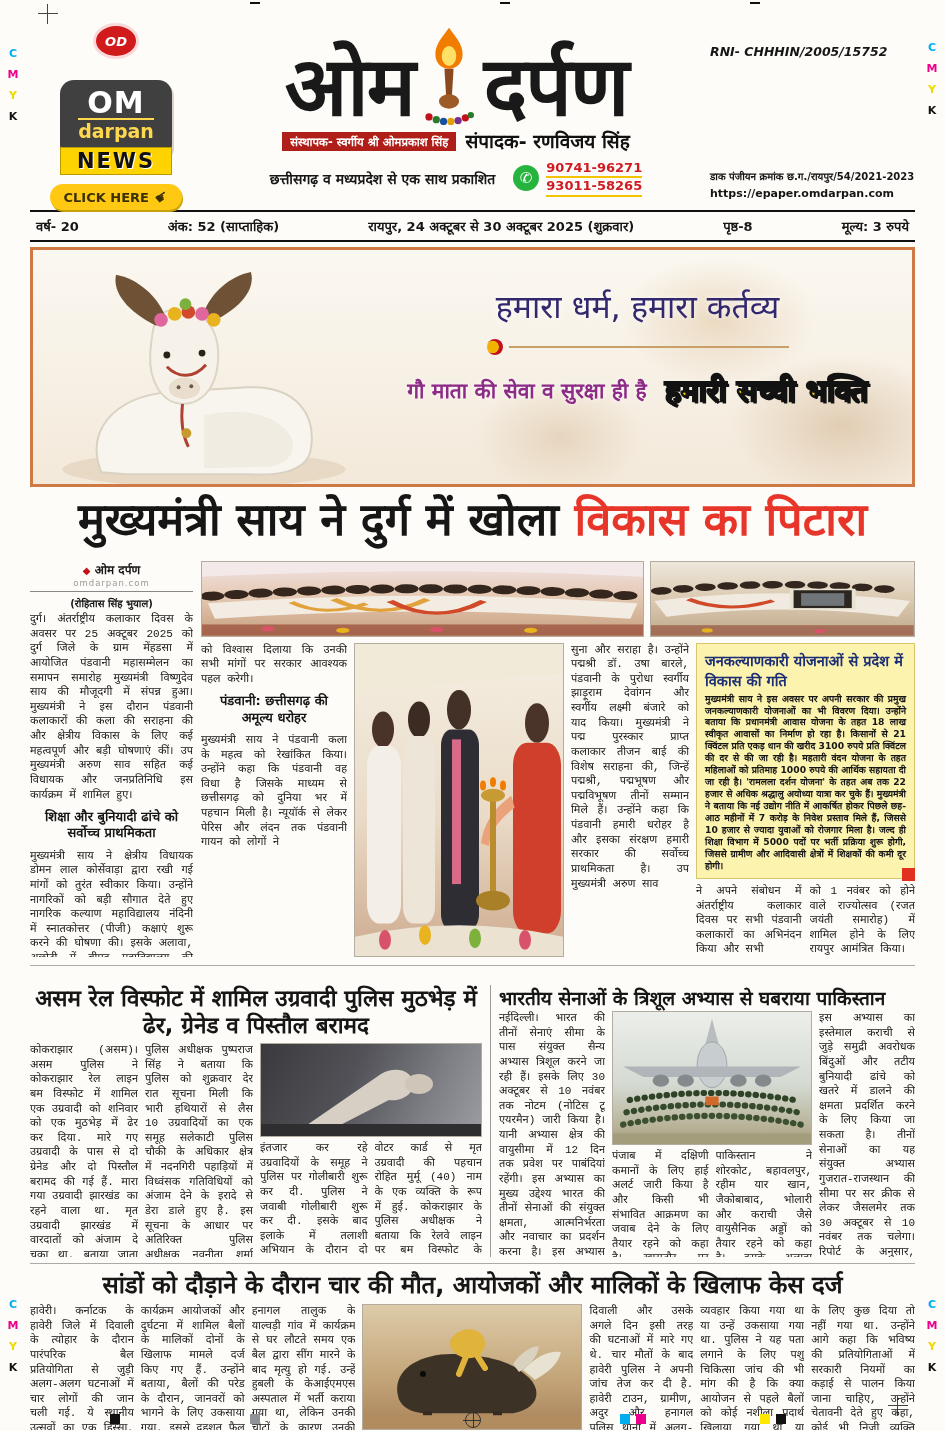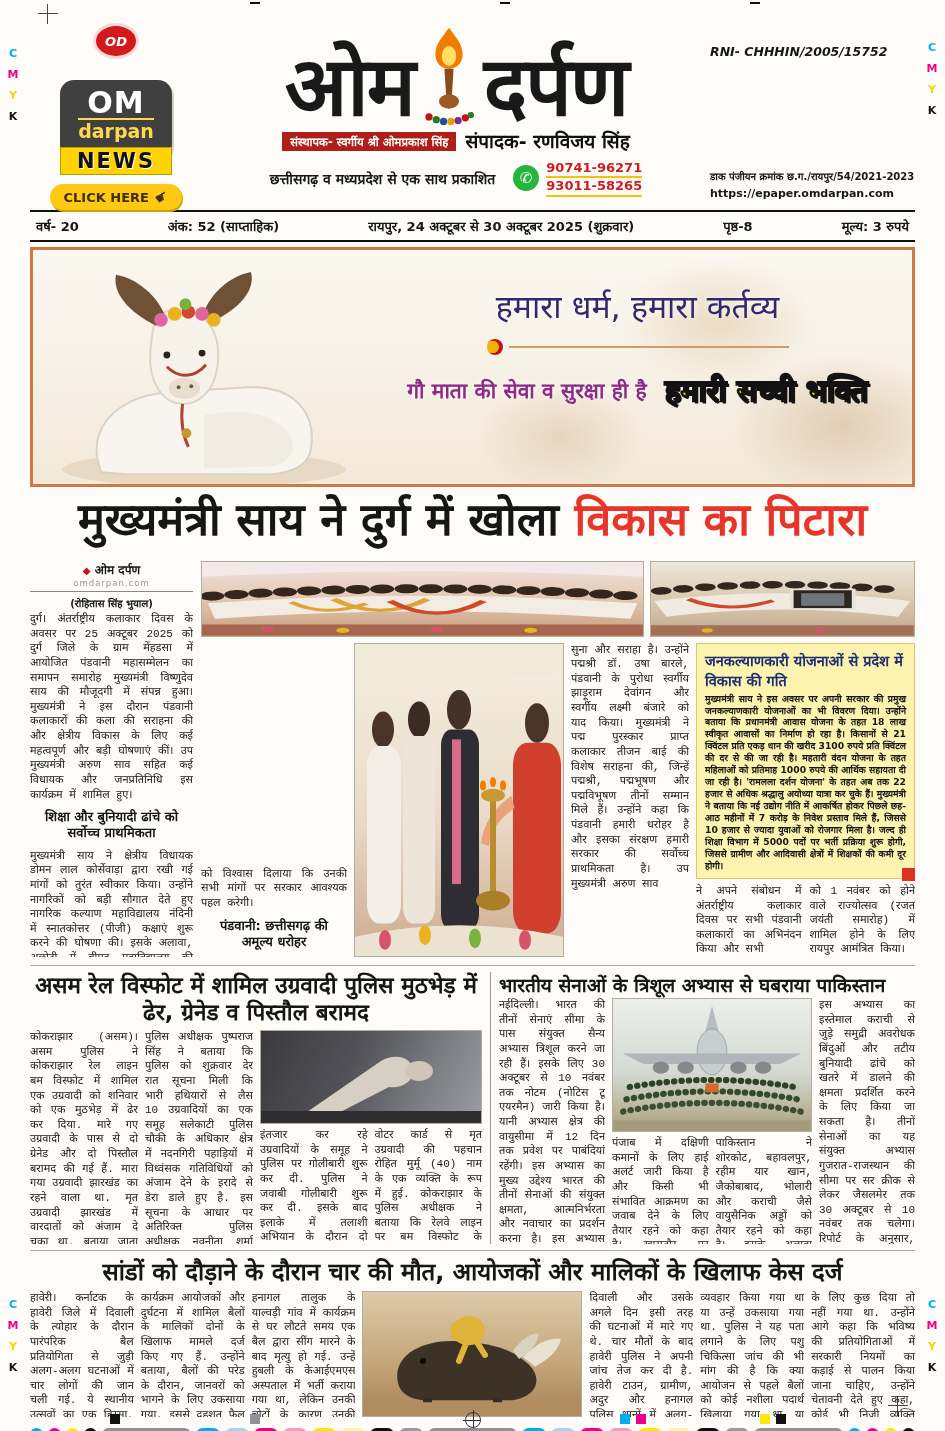--- a/index.html
+++ b/index.html
@@ -87,21 +87,21 @@
   .phMid{width:208px;flex:none;background:linear-gradient(180deg,#f5efe2 0%,#eadbc8 55%,#cdab8f 100%);}
   .col3{width:118px;flex:none;}
   .boxCol{flex:1;display:flex;flex-direction:column;}
   .ybox{background:#fcf3ae;border:1px solid #d8c66a;padding:6px 8px;}
   .ybox .yt{font-weight:900;font-size:14.5px;color:#1b2e73;margin-bottom:3px;}
   .ybox .yb{font-size:9.2px;font-weight:600;line-height:1.3;text-align:justify;}
   .tails{display:flex;gap:8px;margin-top:5px;position:relative;}
   .tails .colText{flex:1;}
   .endMark{position:absolute;right:0;top:-16px;width:13px;height:13px;background:#e03020;}
   
-  .midRow{display:flex;margin-top:8px;height:272px;border-top:1px solid #aaa;padding-top:6px;}
+  .midRow{display:flex;margin-top:8px;height:272px;border-top:1px solid #aaa;padding-top:19px;}
   .assam{width:452px;flex:none;padding-right:8px;border-right:1px solid #999;display:flex;flex-direction:column;}
   .assamHead{font-weight:900;font-size:22.5px;text-align:center;line-height:1.2;margin-bottom:4px;}
   .assamBody{flex:1;display:flex;gap:7px;overflow:hidden;}
   .aCol{width:108px;flex:none;}
   .aRight{flex:1;display:flex;flex-direction:column;gap:4px;}
   .phBody{height:92px;flex:none;background:linear-gradient(115deg,#3a3a3e 0%,#515157 40%,#7e8086 75%,#9b9da2 100%);}
   .aSub{flex:1;display:flex;gap:7px;overflow:hidden;}
   .aSub .colText{flex:1;}
   .trishul{flex:1;padding-left:8px;display:flex;flex-direction:column;}
   .triHead{font-weight:900;font-size:19px;text-align:left;margin-bottom:0;white-space:nowrap;}
@@ -318,20 +318,21 @@
               <circle cx="60" cy="184" r="6" fill="#e9b21f"></circle>
                 <circle cx="180" cy="186" r="6" fill="#d8536a"></circle>
             </svg>
           </div>
         </div>
 
         <div class="lowerRow">
           <div class="col2" style="display:flex;flex-direction:column;">
             <div class="colText" style="flex:none;">को विश्वास दिलाया कि उनकी सभी मांगों पर सरकार आवश्यक पहल करेगी।</div>
             <div class="subhead">पंडवानी: छत्तीसगढ़ की अमूल्य धरोहर</div>
+            <div class="colText" style="flex:1;">मुख्यमंत्री साय ने पंडवानी कला के महत्व को रेखांकित किया। उन्होंने कहा कि पंडवानी वह विधा है जिसके माध्यम से छत्तीसगढ़ को दुनिया भर में पहचान मिली है। न्यूयॉर्क से लेकर पेरिस और लंदन तक पंडवानी गायन को लोगों ने</div>
           </div>
 
           <div class="photo phMid">
             <svg viewBox="0 0 208 190" preserveAspectRatio="none">
               <path d="M0 30 L208 18 L208 0 L0 0 Z" fill="#f2ead9"></path>
               <circle cx="28" cy="52" r="11" fill="#4a342a"></circle>
                 <rect x="12" y="62" width="34" height="108" rx="12" fill="#f3efe8"></rect>
               <circle cx="64" cy="46" r="11" fill="#3b2b22"></circle>
                 <rect x="48" y="56" width="32" height="114" rx="10" fill="#ece5d8"></rect>
               <circle cx="104" cy="40" r="12" fill="#433026"></circle>

